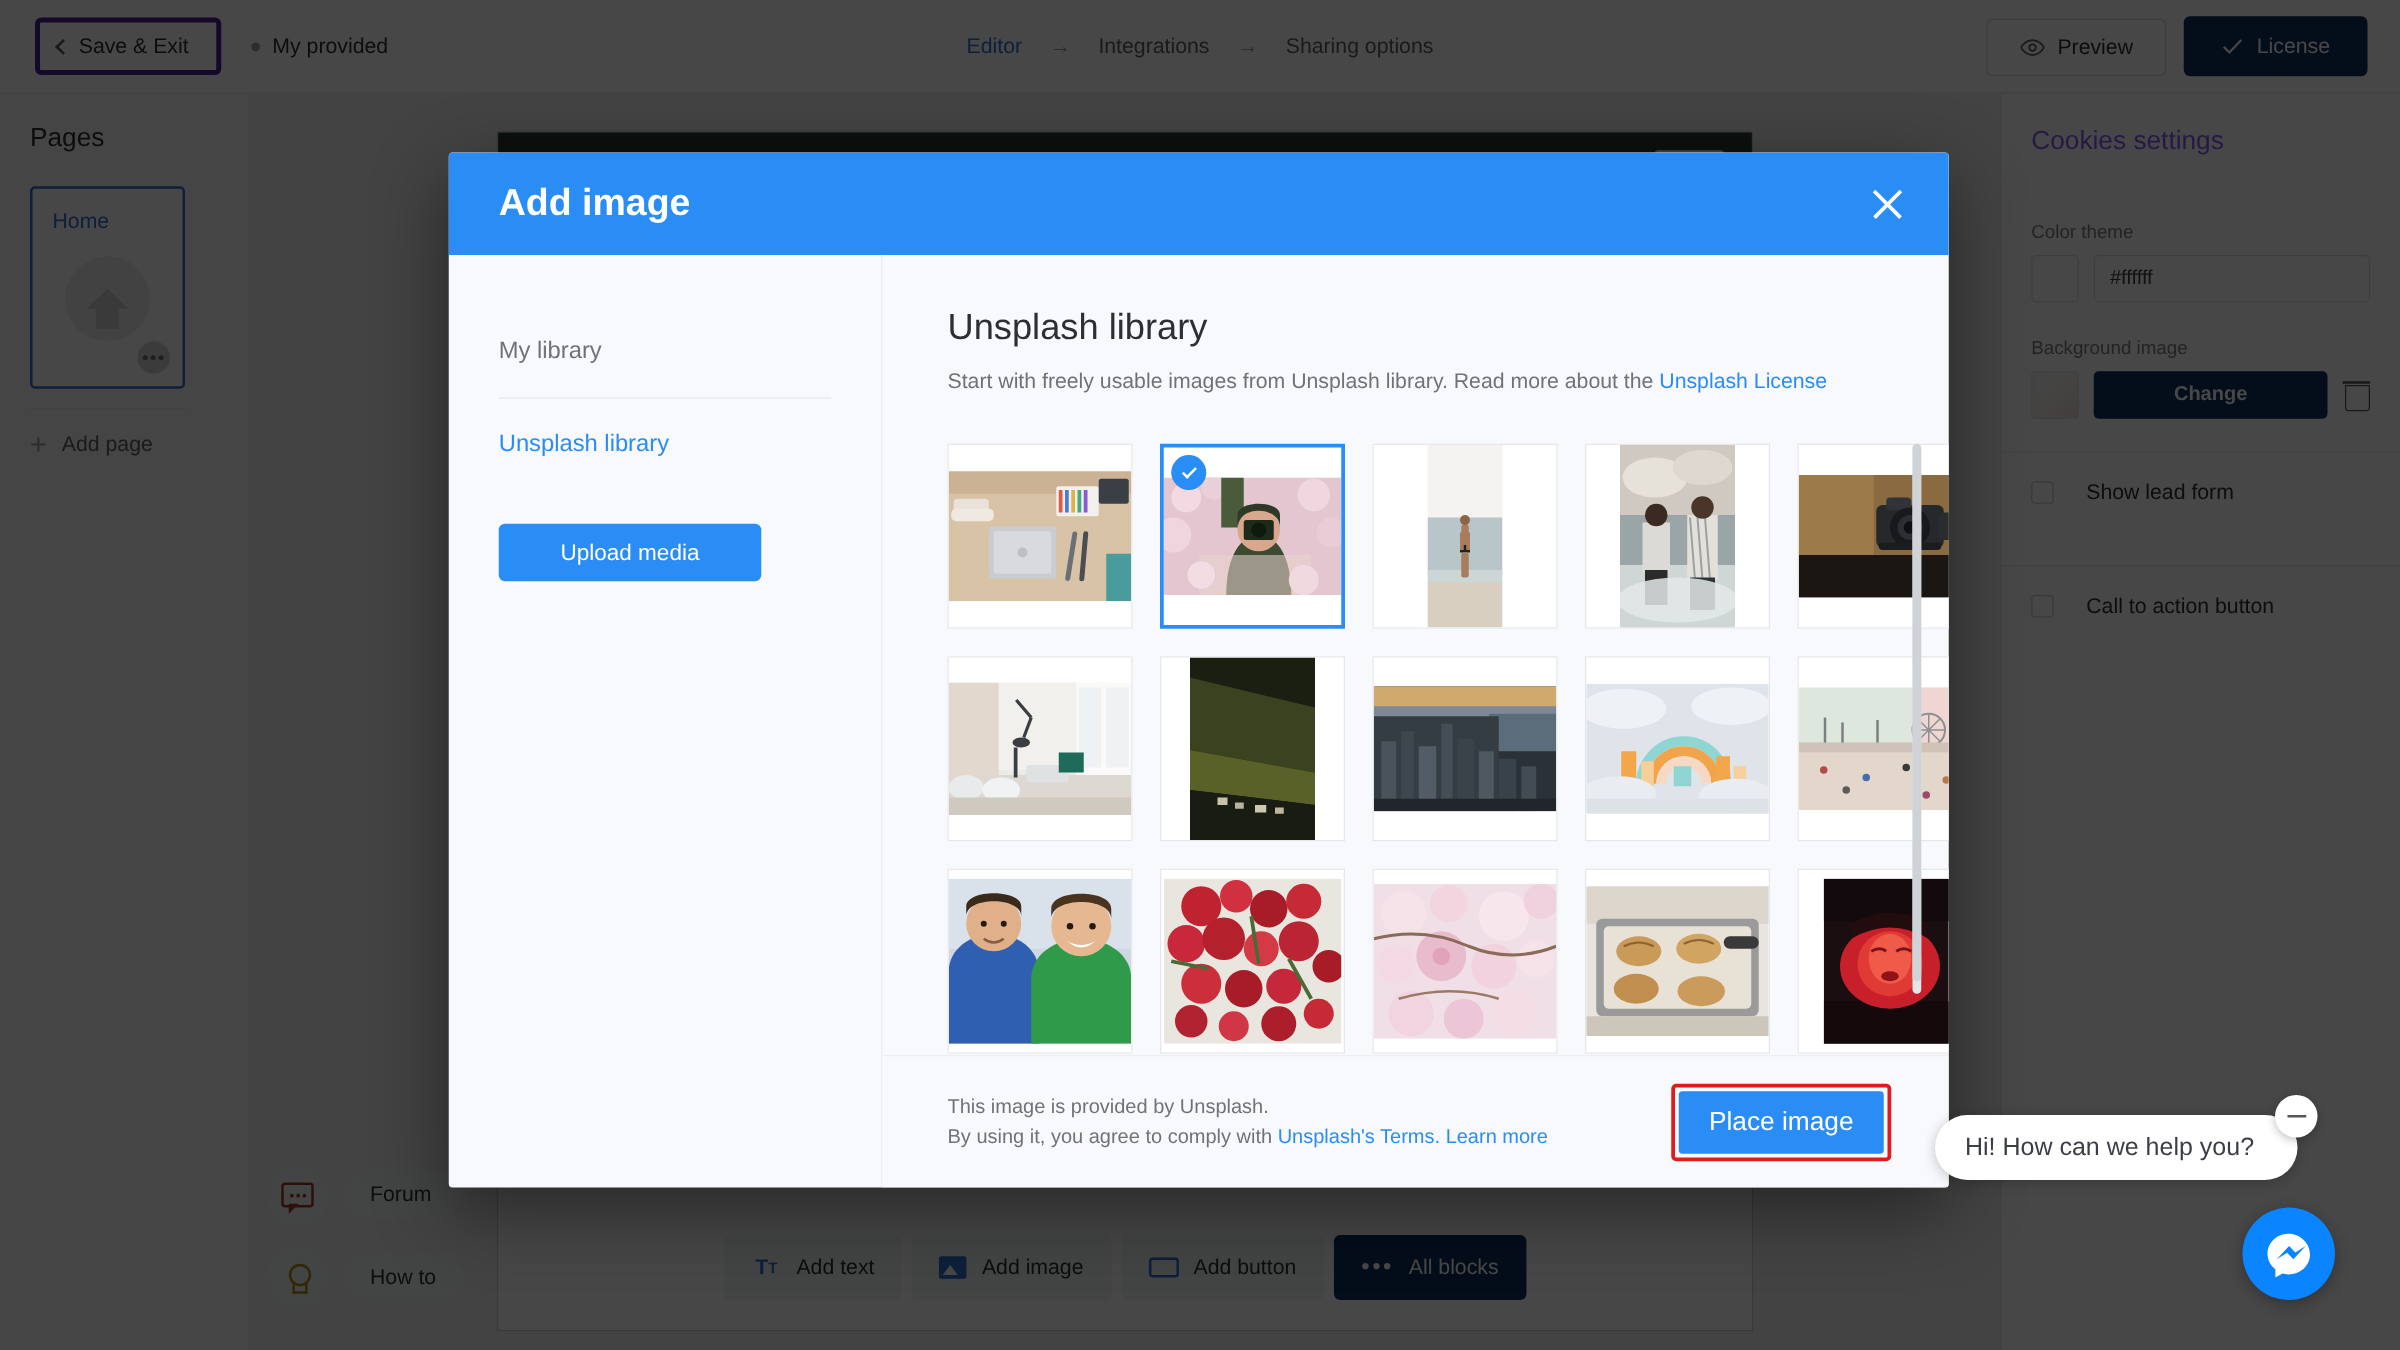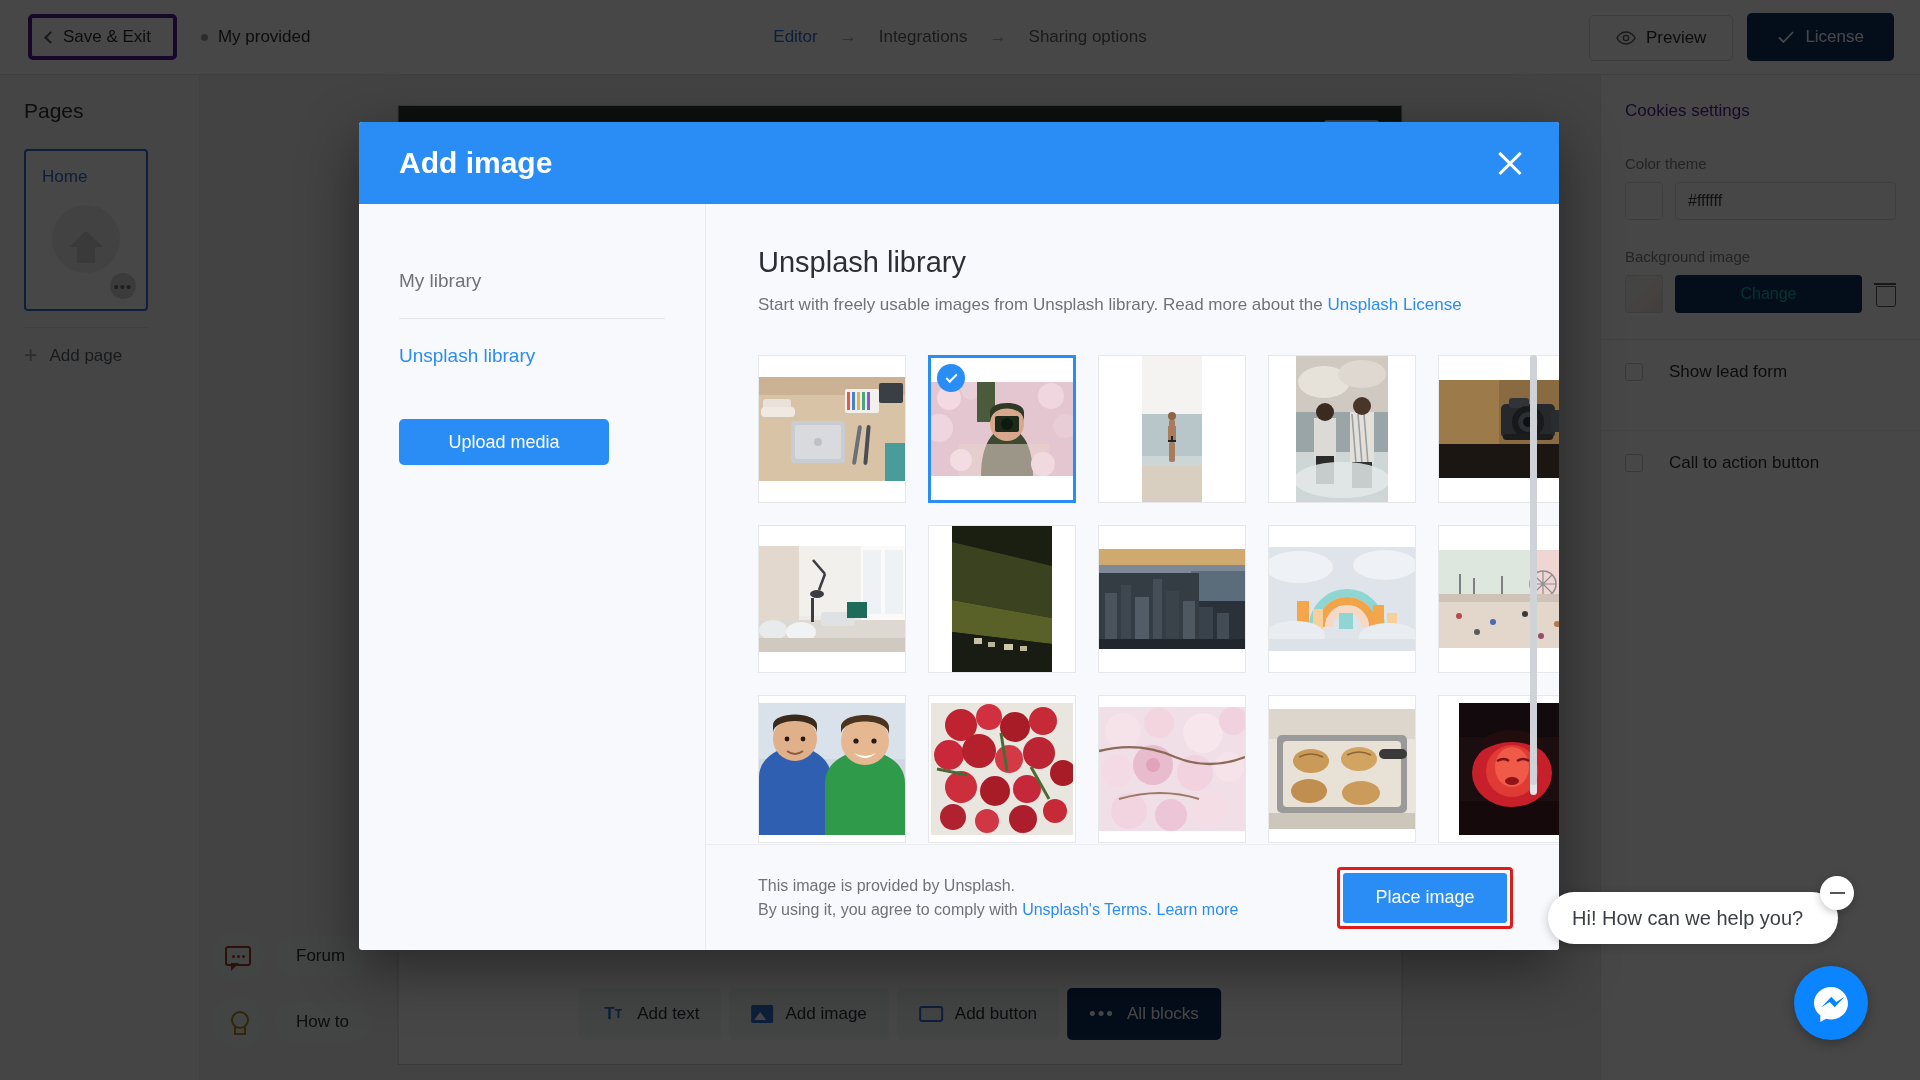--- a/index.html
+++ b/index.html
@@ -71,28 +71,28 @@
   }
   .pages-div { margin: 16px 24px 0; border-top: 1px solid #e4e6eb; width: 124px; }
   .add-page { display: flex; align-items: center; gap: 12px; margin: 16px 0 0 24px; font-size: 17px; color: #5b5f66; cursor: pointer; }
   .plus { font-size: 23px; color: #9aa0a8; line-height: 1; }
 
   
   .settings-panel {
     position: absolute; top: 75px; right: 0; width: 320px; bottom: 0;
     background: #ffffff; border-left: 1px solid #e4e6eb; padding: 26px 24px;
   }
-  .settings-title { font-size: 17px; color: #4c1d95; margin-bottom: 34px; }
+  .settings-title { font-size: 21px; color: #8b5cf6; margin-bottom: 52px; }
   .field-label { font-size: 15px; color: #7b7f86; margin-bottom: 10px; }
   .color-row { display: flex; gap: 12px; align-items: center; margin-bottom: 28px; }
   .swatch { width: 38px; height: 38px; border: 1px solid #dcdfe3; border-radius: 4px; background: #ffffff; }
   .color-input { flex: 1; height: 38px; border: 1px solid #dcdfe3; border-radius: 4px; display: flex; align-items: center; padding: 0 12px; font-size: 16px; color: #3b3e44; }
   .bg-row { display: flex; gap: 12px; align-items: center; }
   .bg-thumb { width: 38px; height: 38px; border-radius: 3px; background: linear-gradient(135deg,#eaf4f4 0%,#f7f2ee 45%,#f3dcd6 100%); border: 1px solid #dcdfe3; }
-  .btn-change { flex: 1; height: 38px; border-radius: 4px; background: #0f2f5e; color: #14b8a6; font-size: 16px; display: flex; align-items: center; justify-content: center; cursor: pointer; }
+  .btn-change { flex: 1; height: 38px; border-radius: 4px; background: #0f2f5e; color: #ffffff; font-size: 16px; display: flex; align-items: center; justify-content: center; cursor: pointer; font-weight: bold; }
   .trash { width: 22px; height: 24px; position: relative; cursor: pointer; }
   .trash::before { content:""; position:absolute; left:2px; top:4px; width:18px; height:19px; border:1.6px solid #585b61; border-radius: 0 0 3px 3px; }
   .trash::after { content:""; position:absolute; left:0; top:1px; width:22px; height:1.8px; background:#585b61; }
   .panel-div { border-top: 1px solid #eceef0; margin: 26px -24px 0; }
   .check-row { display: flex; align-items: center; gap: 26px; padding: 22px 0; font-size: 17px; color: #2c2f36; cursor: pointer; }
   .cbox { width: 18px; height: 18px; border: 1px solid #c6c9cd; border-radius: 3px; background: #fff; }
 
   
   .canvas-area { position: absolute; top: 75px; left: 200px; right: 320px; bottom: 0; background: #efefef; }
   .canvas-block {
@@ -194,21 +194,21 @@
 
   .modal-foot {
     flex: 0 0 106px; border-top: 1px solid #eceef1; background: #f8f9fc;
     display: flex; align-items: center; justify-content: space-between; padding: 0 46px 0 52px;
   }
   .foot-text { font-size: 16px; color: #6f7379; line-height: 1.5; }
   .foot-text a { color: #2a8cf5; text-decoration: none; }
   .place-wrap { border: 3px solid #e01b1b; border-radius: 4px; padding: 3px; }
   .btn-place {
     width: 164px; height: 50px; border-radius: 3px; background: #2a8cf5; color: #fff;
-    font-size: 18px; display: flex; align-items: center; justify-content: center; cursor: pointer;
+    font-size: 21px; display: flex; align-items: center; justify-content: center; cursor: pointer;
   }
 
   
   .chat { position: absolute; right: 40px; bottom: 28px; z-index: 70; }
   .chat-bubble {
     position: absolute; right: 42px; bottom: 108px; width: 290px; height: 52px;
     background: #fff; border-radius: 26px; display: flex; align-items: center;
     padding: 0 24px; font-size: 20px; color: #3b3e44; box-shadow: 0 2px 10px rgba(0,0,0,.22);
     white-space: nowrap;
   }

